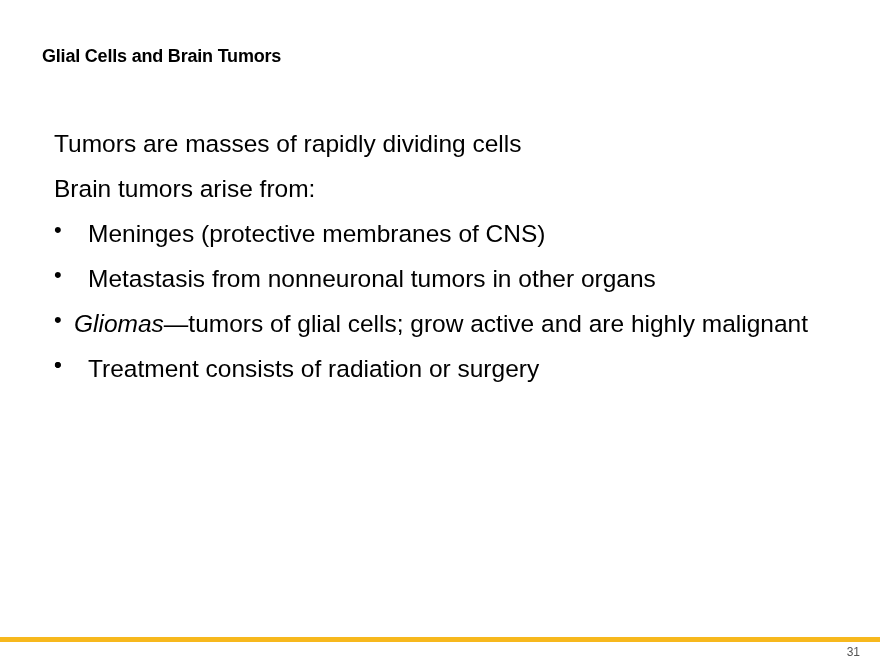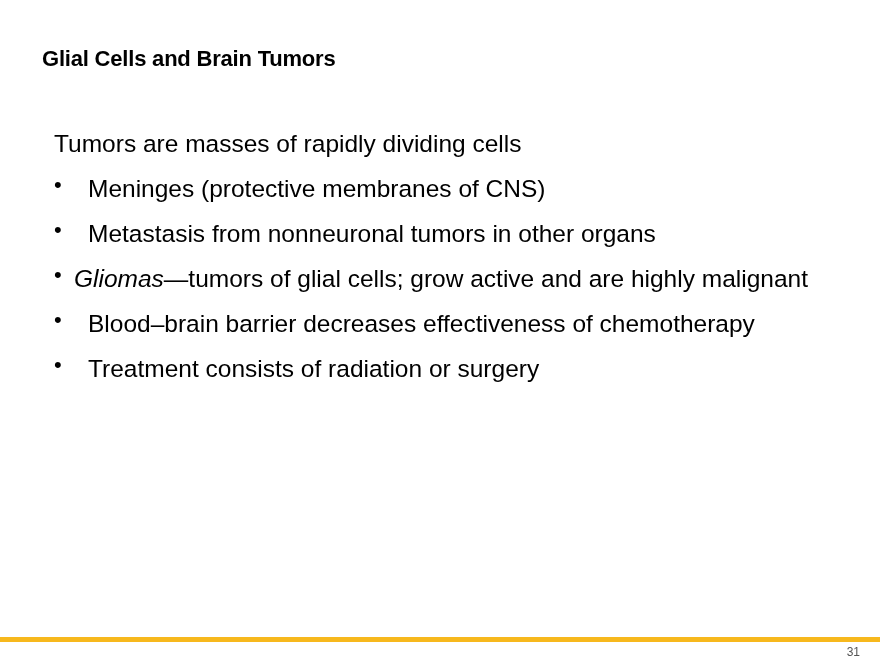--- a/index.html
+++ b/index.html
@@ -2,59 +2,59 @@
 <html><head>
 <meta charset="utf-8">
 <style>
   html, body { margin: 0; padding: 0; }
   body {
     width: 880px; height: 660px; background: #ffffff; position: relative; overflow: hidden;
     font-family: "Liberation Sans", sans-serif; color: #000;
   }
   .title {
     position: absolute; left: 42px; top: 46px;
-    font-size: 22px; font-weight: bold; letter-spacing: -0.2px;
+    font-size: 18px; font-weight: bold; letter-spacing: -0.2px;
   }
   .content { position: absolute; left: 54px; top: 128px; width: 790px; font-size: 24.5px; line-height: 31px; }
   .para { margin: 0 0 14px 0; }
   .bullet { position: relative; padding-left: 34px; margin: 0 0 14px 0; }
   .bullet .dot { position: absolute; left: 0; top: -4px; font-size: 22px; }
   .rule {
     position: absolute; left: 0; top: 637px; width: 880px; height: 5px; background: #f7b81d;
   }
   .pagenum {
     position: absolute; right: 20px; top: 645px; font-size: 12px; color: #555;
   }
   i { font-style: italic; margin-left: 20px; }
 </style>
 </head>
 <body>
 
 <div class="title">Glial Cells and Brain Tumors</div>
 
 <div class="content">
   <p class="para">Tumors are masses of rapidly dividing cells</p>
+  <p class="para">Brain tumors arise from:</p>
 
   <div class="bullet">
     <span class="dot">•</span>
     <span>Meninges (protective membranes of CNS)</span>
   </div>
   <div class="bullet">
     <span class="dot">•</span>
     <span>Metastasis from nonneuronal tumors in other organs</span>
   </div>
   <div class="bullet">
     <span class="dot">•</span>
   </div>
 
   <p class="para"><i>Gliomas</i><span>—tumors of glial cells; grow active and are highly malignant</span></p>
 
   <div class="bullet">
     <span class="dot">•</span>
-    <span>Blood–brain barrier decreases effectiveness of chemotherapy</span>
   </div>
   <div class="bullet">
     <span class="dot">•</span>
     <span>Treatment consists of radiation or surgery</span>
   </div>
 </div>
 
 <div class="rule"></div>
 <div class="pagenum">31</div>
 

